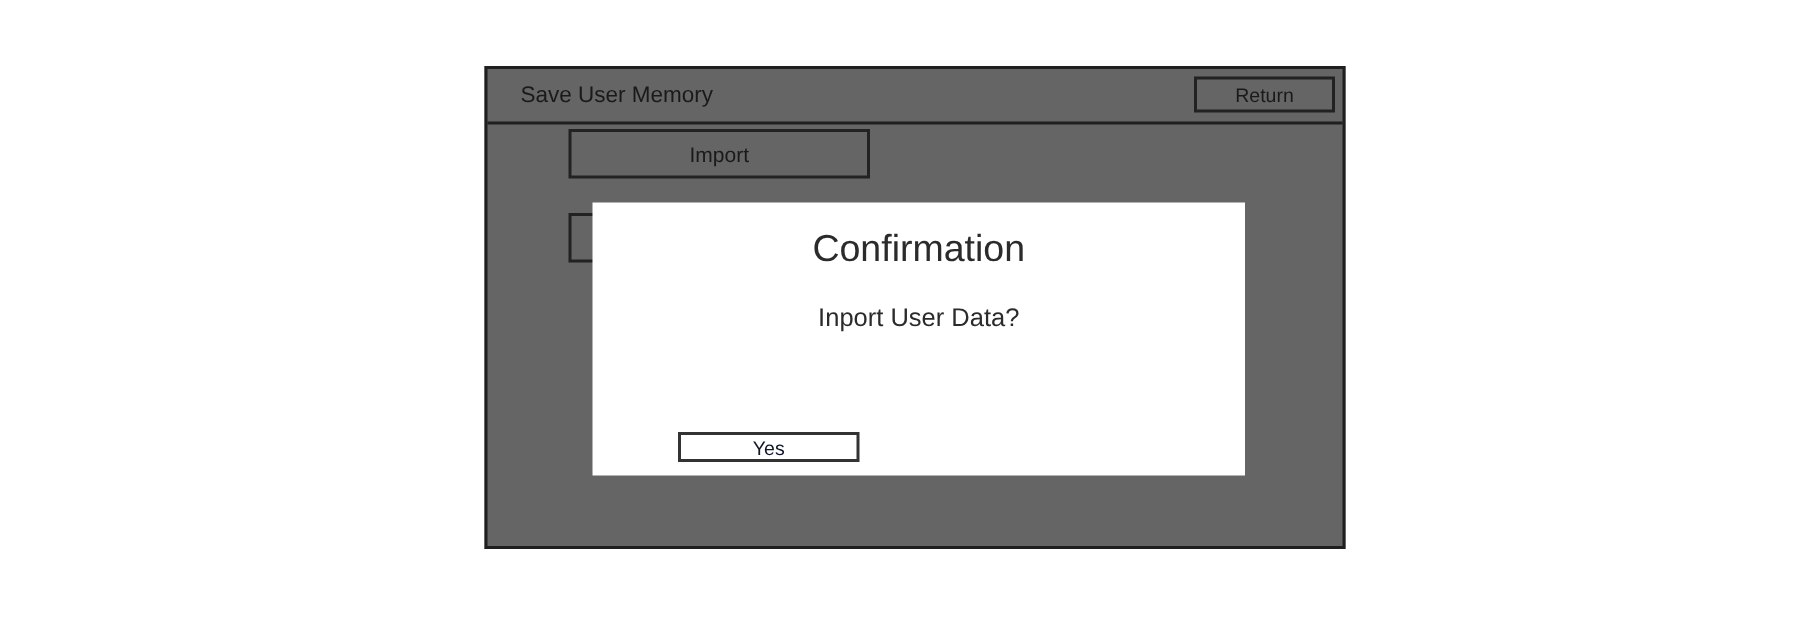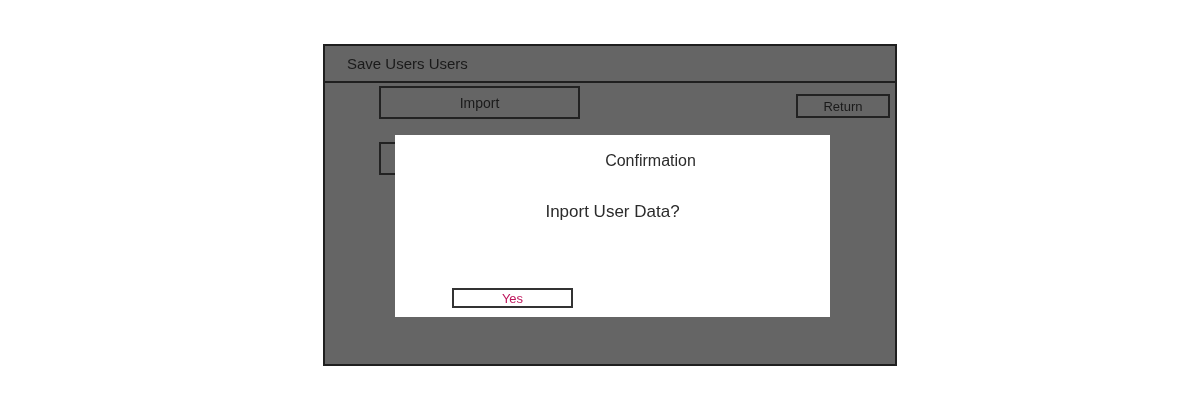--- a/index.html
+++ b/index.html
@@ -51,21 +51,20 @@
     width: 94px;
     height: 24px;
     box-sizing: border-box;
     border: 2px solid #222222;
     background: transparent;
     color: #1a1a1a;
     font-size: 13px;
     line-height: 20px;
     text-align: center;
     cursor: pointer;
-    margin-top: 43px;
   }
   .import-button {
     position: absolute;
     left: 54px;
     top: 40px;
     width: 201px;
     height: 33px;
     box-sizing: border-box;
     border: 2px solid #222222;
     background: transparent;
@@ -96,58 +95,57 @@
     height: 182px;
     background: #ffffff;
     z-index: 2;
   }
   .dialog-title {
     position: absolute;
     left: 0;
     top: 17px;
     width: 100%;
     text-align: center;
-    font-size: 16px;
+    font-size: 25px;
     color: #2b2b2b;
-    margin-left: 38px;
   }
   .dialog-message {
     position: absolute;
     left: 0;
     top: 67px;
     width: 100%;
     text-align: center;
     font-size: 17px;
     color: #2b2b2b;
   }
   .dialog-button {
     position: absolute;
     top: 153px;
     width: 121px;
     height: 20px;
     box-sizing: border-box;
     border: 2px solid #333333;
     background: #ffffff;
-    color: #be185d;
+    color: #0f172a;
     font-size: 13px;
     line-height: 16px;
     text-align: center;
     cursor: pointer;
   }
   .yes-button { left: 57px; }
   .no-button  { left: 242px; }
 </style>
 </head>
 <body>
 
 <div class="canvas">
   <div class="window">
 
     <div class="titlebar">
-      <div class="window-title">Save Users Users</div>
+      <div class="window-title">Save User Memory</div>
       <button class="return-button">Return</button>
     </div>
 
     <button class="import-button">Import</button>
 
     <button class="obscured-button"></button>
 
     <div class="dialog">
       <div class="dialog-title">Confirmation</div>
       <div class="dialog-message">Inport User Data?</div>

